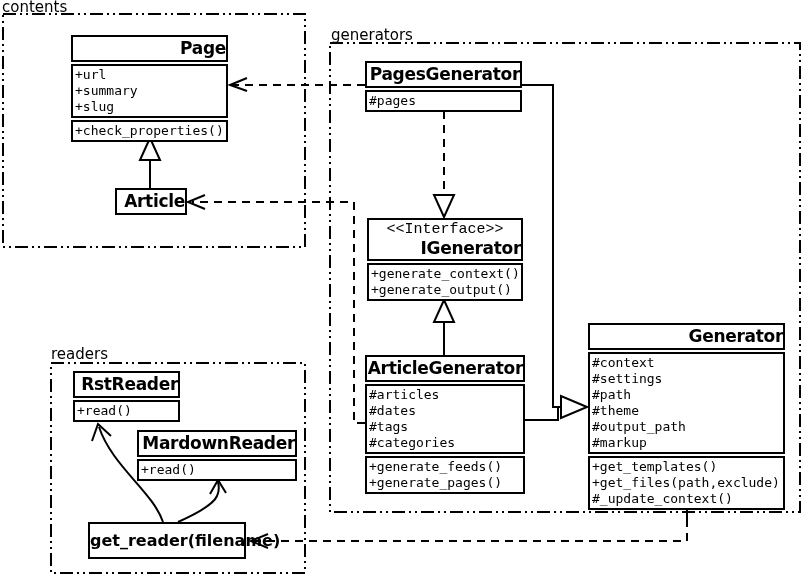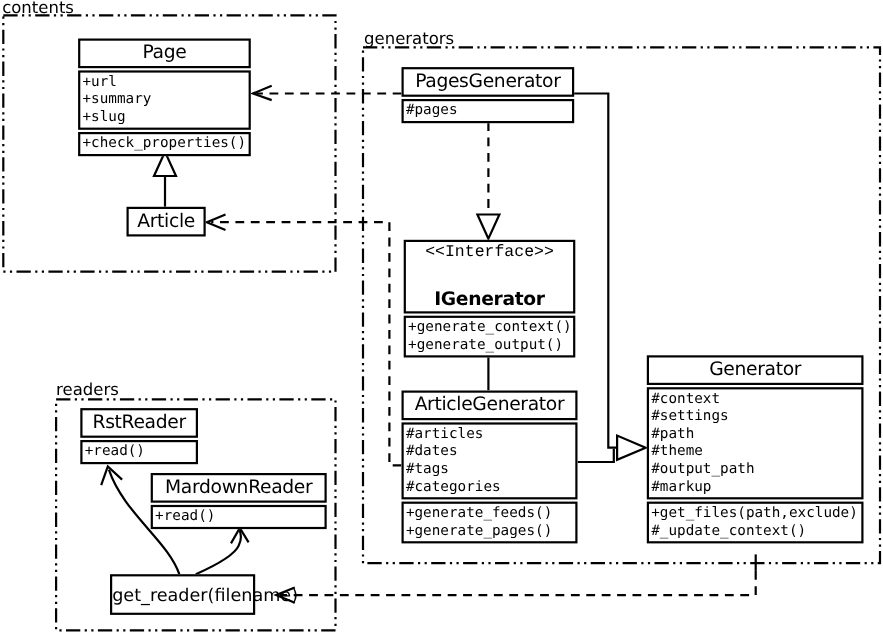--- a/index.html
+++ b/index.html
@@ -8,26 +8,26 @@
     background:#fff; overflow:hidden;
     font-family:"DejaVu Sans","Liberation Sans",sans-serif;
     color:#000;
   }
   .layer { position:absolute; left:0; top:0; }
   .uml { position:absolute; }
   .cmp { border:2px solid #000; background:#fff; box-sizing:border-box; }
   .cmp + .cmp { margin-top:2px; }
   .ttl {
     font-family:"DejaVu Sans","Liberation Sans",sans-serif;
-    font-weight:normal; font-size:17px; letter-spacing:-0.3px;
-    line-height:23px; text-align:center; white-space:nowrap; overflow:hidden;
+    font-weight:bold; font-size:17px; letter-spacing:-0.3px;
+    line-height:23px; text-align:right; white-space:nowrap; overflow:hidden;
   }
   .ttl-line {
     font-weight:bold; font-size:17px; letter-spacing:-0.3px;
-    line-height:21px; text-align:center; white-space:nowrap;margin-top:24px;
+    line-height:21px; text-align:right; white-space:nowrap;
   }
   .stereo {
     font-family:Liberation Mono, monospace;
     font-size:15px; line-height:16px; text-align:center; padding-top:2px;
     white-space:nowrap;
   }
   .mem { padding:1px 2px; }
   .mem > div {
     font-family:"DejaVu Sans Mono","Liberation Mono",monospace;
     font-size:13px; line-height:16px; white-space:pre; overflow:hidden;
@@ -156,36 +156,37 @@
     <div class="cmp ttl">Generator</div>
     <div class="cmp mem">
       <div>#context</div>
       <div>#settings</div>
       <div>#path</div>
       <div>#theme</div>
       <div>#output_path</div>
       <div>#markup</div>
     </div>
     <div class="cmp mem">
+      <div>+get_templates()</div>
       <div>+get_files(path,exclude)</div>
       <div>#_update_context()</div>
     </div>
   </div>
 
   <div class="uml" style="left:73px; top:371px; width:107px;">
     <div class="cmp ttl">RstReader</div>
     <div class="cmp mem">
       <div>+read()</div>
     </div>
   </div>
 
   <div class="uml" style="left:137px; top:430px; width:160px;">
     <div class="cmp ttl">MardownReader</div>
     <div class="cmp mem">
       <div>+read()</div>
     </div>
   </div>
 
-  <div class="uml" style="left:100px; top:522px; width:132px;">
+  <div class="uml" style="left:88px; top:522px; width:158px;font-weight:bold;">
     <div class="cmp plain">get_reader(filename)</div>
   </div>
 
 </div>
 
 </body></html>

